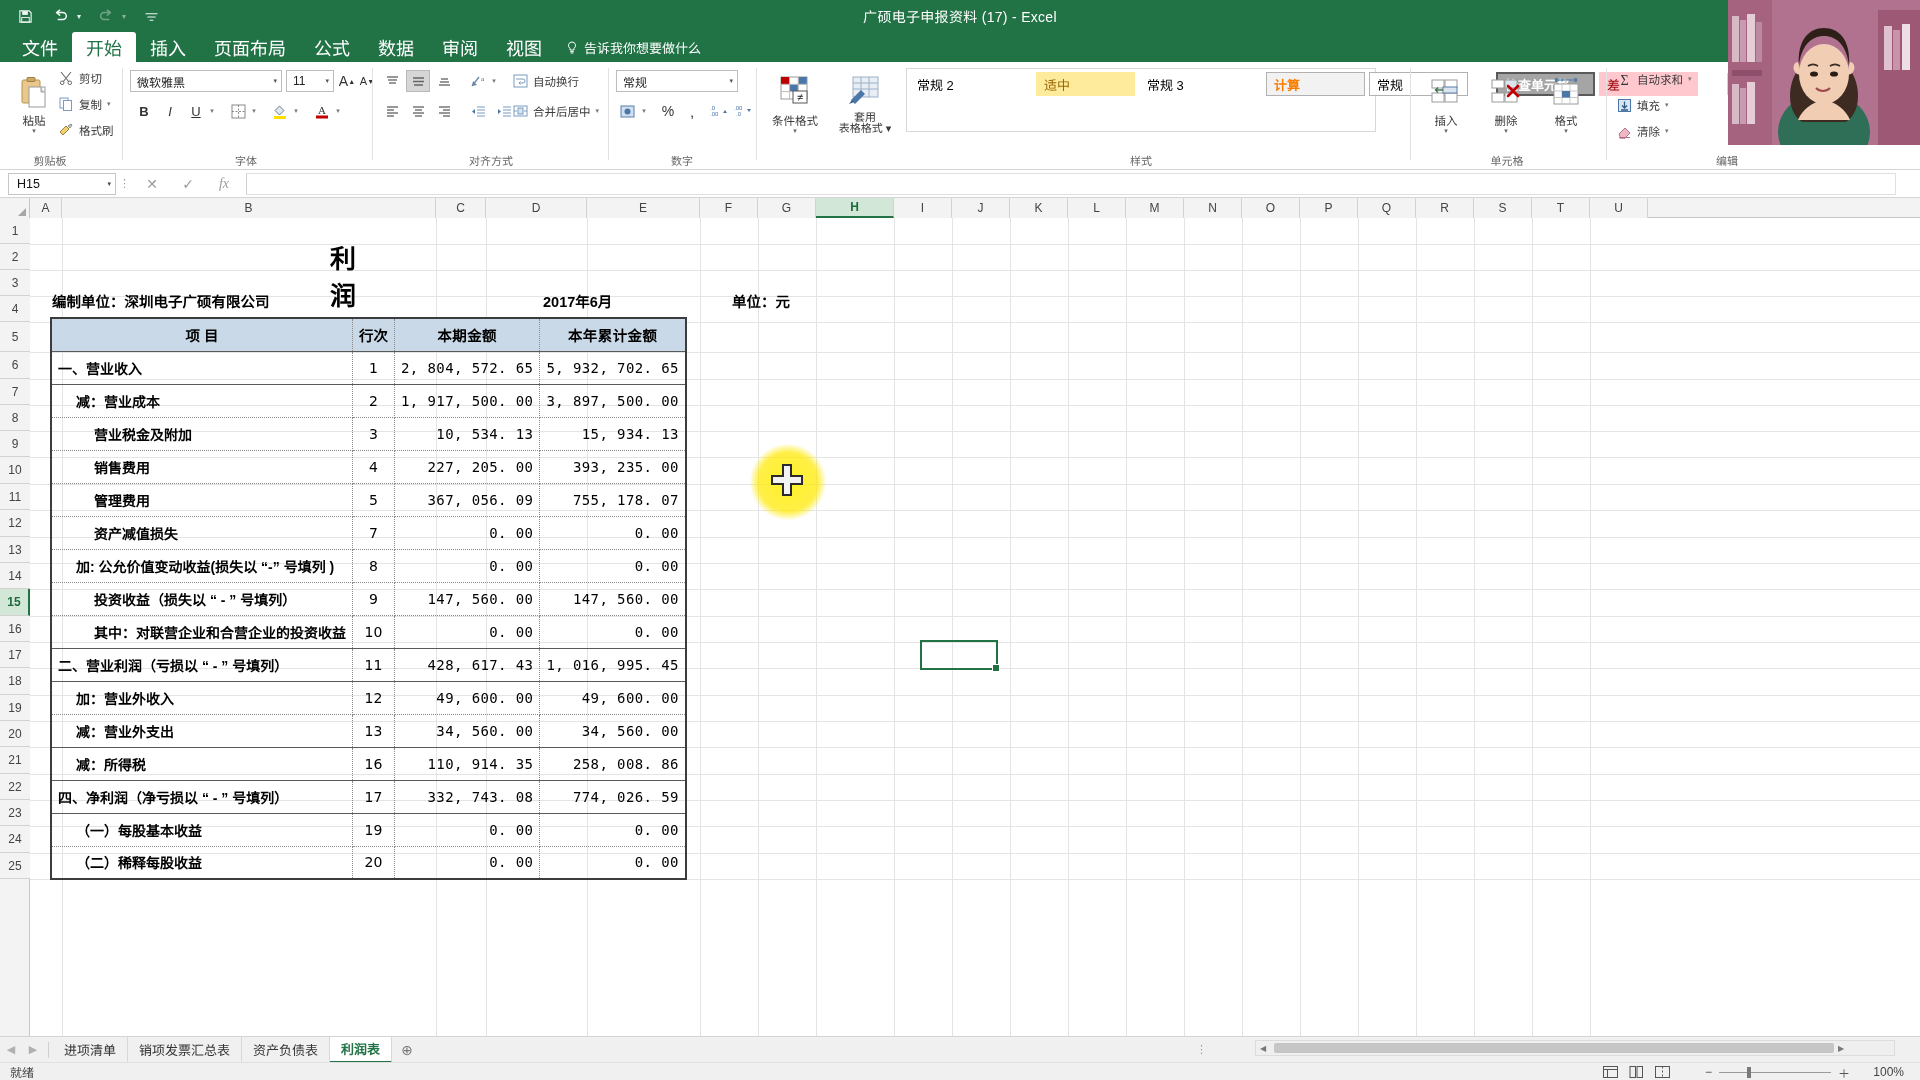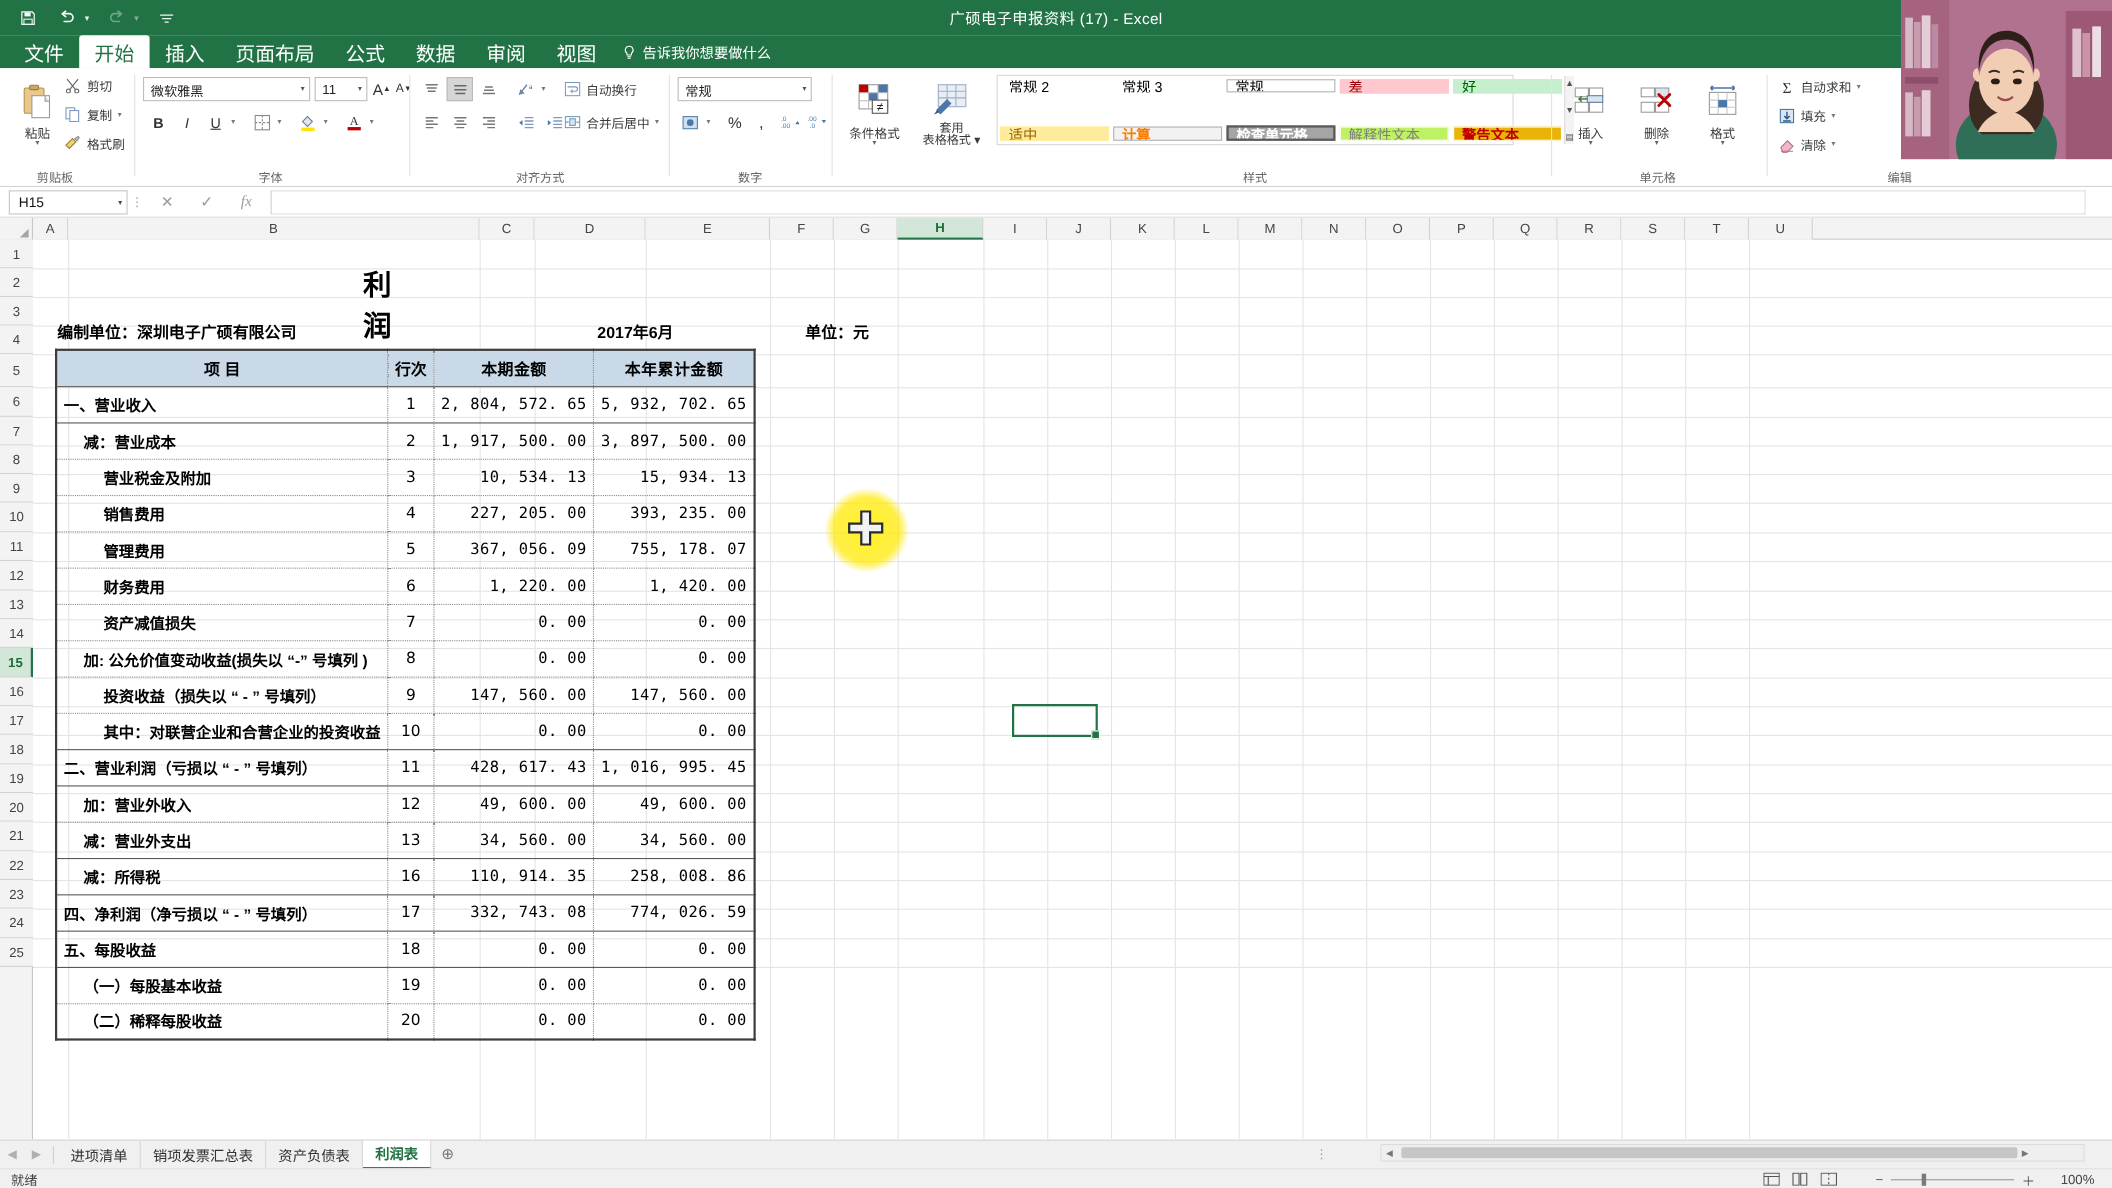--- a/index.html
+++ b/index.html
@@ -72,21 +72,21 @@
   }
   .combo .cv { flex: 1; overflow: hidden; white-space: nowrap; }
   .combo .cc { font-size: 7px; color: #555; }
 
   .sq { position: absolute; width: 24px; height: 22px; display: flex; align-items: center;
         justify-content: center; font-size: 13px; color: #333; }
   .sq.on { background: #d6d6d6; border: 1px solid #b9b9b9; }
 
   
   .gallery { position: absolute; top: 6px; border: 1px solid #d8d8d8; background: #fff; display: flex; }
-  .gal-col { display: flex; flex-direction: column; gap: 24px; }
+  .gal-col { display: flex; flex-direction: row; gap: 24px; }
   .gal-cell {
     width: 99px; height: 24px; display: flex; align-items: center; padding-left: 7px;
     font-size: 13px; color: #000; border: 1px solid transparent; margin: 3px 2px;
     white-space: nowrap; overflow: hidden;
   }
   .gal-scroll { width: 15px; display: flex; flex-direction: column; justify-content: space-between;
                 align-items: center; padding: 2px 0; background: #f3f3f3; border-left: 1px solid #dcdcdc; }
   .gal-scroll span { font-size: 8px; color: #555; }
 
   
@@ -780,26 +780,20 @@
                 <td class="c-cur">227, 205. 00</td>
                 <td class="c-ytd">393, 235. 00</td>
               </tr>
               <tr>
                 <td class="c-item" style="padding-left: 42px;">管理费用</td>
                 <td class="c-line">5</td>
                 <td class="c-cur">367, 056. 09</td>
                 <td class="c-ytd">755, 178. 07</td>
               </tr>
               <tr>
-                <td class="c-item" style="padding-left: 42px;">财务费用</td>
-                <td class="c-line">6</td>
-                <td class="c-cur">1, 220. 00</td>
-                <td class="c-ytd">1, 420. 00</td>
-              </tr>
-              <tr>
                 <td class="c-item" style="padding-left: 42px;">资产减值损失</td>
                 <td class="c-line">7</td>
                 <td class="c-cur">0. 00</td>
                 <td class="c-ytd">0. 00</td>
               </tr>
               <tr>
                 <td class="c-item" style="padding-left: 24px;">加: 公允价值变动收益(损失以 “-” 号填列 )</td>
                 <td class="c-line">8</td>
                 <td class="c-cur">0. 00</td>
                 <td class="c-ytd">0. 00</td>
@@ -838,26 +832,20 @@
                 <td class="c-item" style="padding-left: 24px;">减：所得税</td>
                 <td class="c-line">16</td>
                 <td class="c-cur">110, 914. 35</td>
                 <td class="c-ytd">258, 008. 86</td>
               </tr>
               <tr class="solidtop">
                 <td class="c-item bold" style="padding-left: 6px;">四、净利润（净亏损以 “ - ” 号填列）</td>
                 <td class="c-line">17</td>
                 <td class="c-cur">332, 743. 08</td>
                 <td class="c-ytd">774, 026. 59</td>
-              </tr>
-              <tr class="solidtop">
-                <td class="c-item bold" style="padding-left: 6px;">五、每股收益</td>
-                <td class="c-line">18</td>
-                <td class="c-cur">0. 00</td>
-                <td class="c-ytd">0. 00</td>
               </tr>
               <tr class="solidtop">
                 <td class="c-item" style="padding-left: 24px;">（一）每股基本收益</td>
                 <td class="c-line">19</td>
                 <td class="c-cur">0. 00</td>
                 <td class="c-ytd">0. 00</td>
               </tr>
               <tr>
                 <td class="c-item" style="padding-left: 24px;">（二）稀释每股收益</td>
                 <td class="c-line">20</td>

